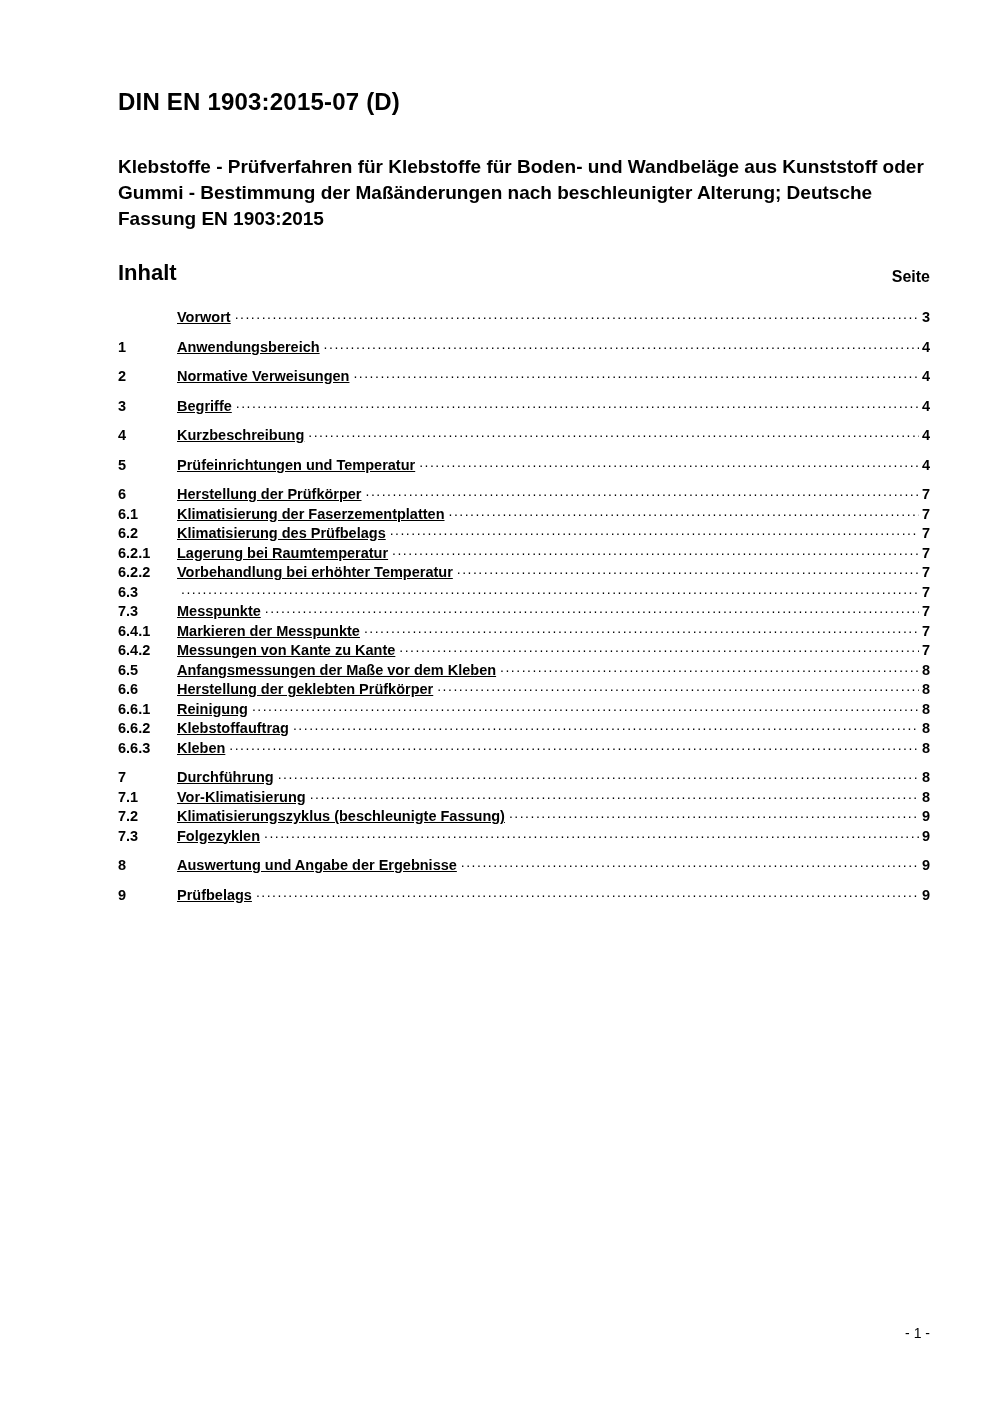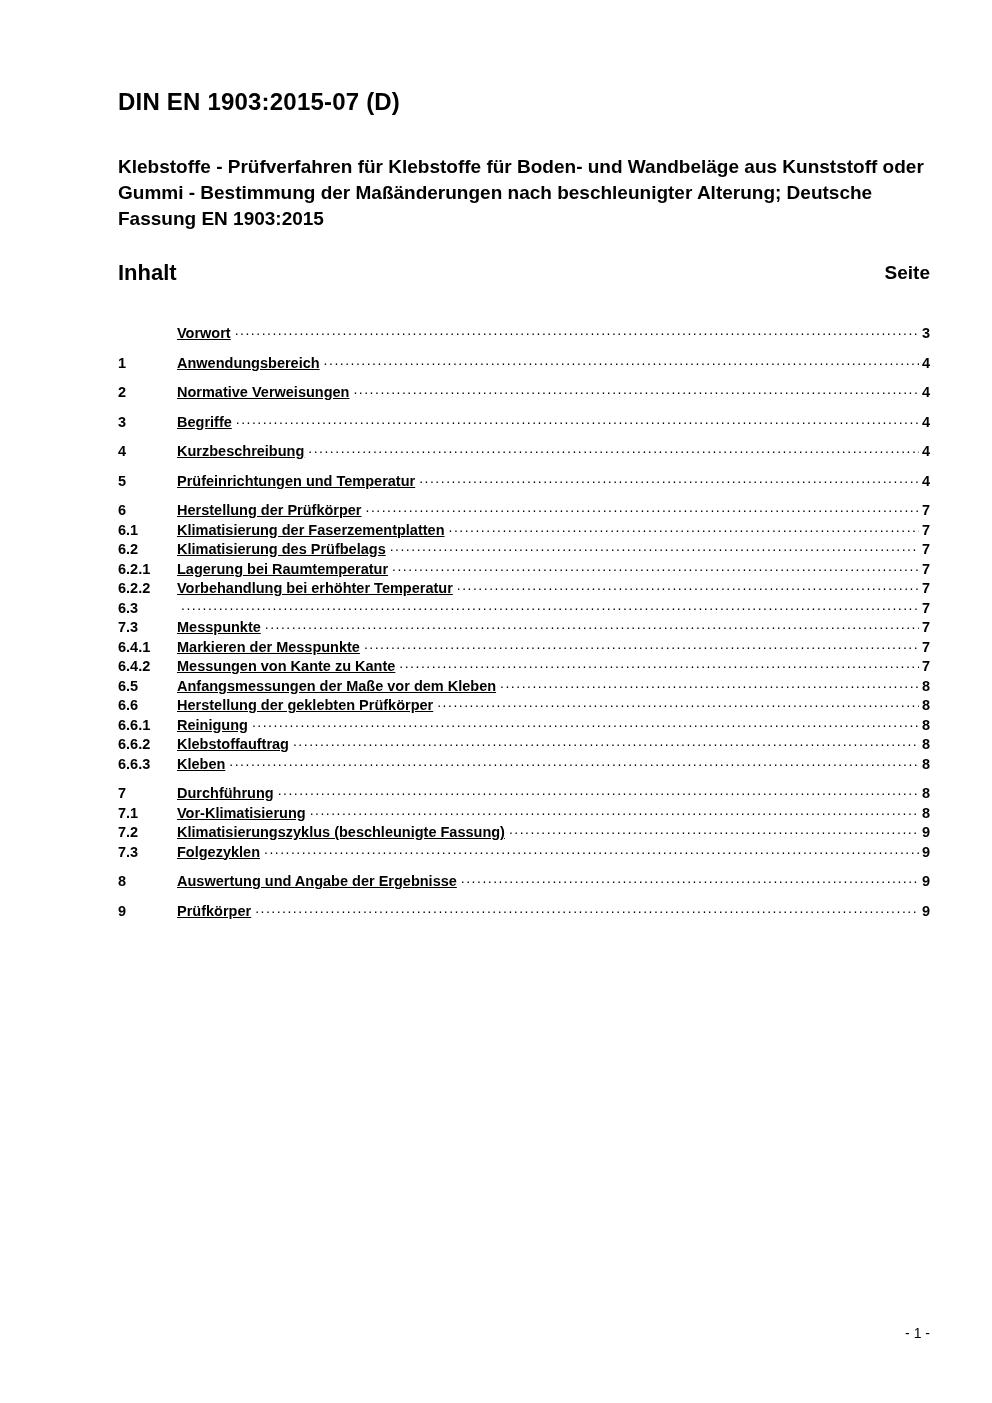--- a/index.html
+++ b/index.html
@@ -25,29 +25,29 @@
   .doc-title {
     font-size: 19px;
     font-weight: bold;
     line-height: 26px;
     margin-bottom: 28px;
     max-width: 812px;
   }
   .toc-header {
     display: flex;
     justify-content: space-between;
-    align-items: center;
-    margin-bottom: 38px;
+    align-items: flex-end;
+    margin-bottom: 22px;
   }
   .toc-heading {
     font-size: 22px;
     font-weight: bold;
   }
   .toc-page-col-label {
-    font-size: 19px;
+    font-size: 16px;
     font-weight: bold;
   }
   .toc-list { width: 100%; }
   .toc-row {
     display: flex;
     align-items: baseline;
     font-size: 14.5px;
     font-weight: bold;
     line-height: 19.5px;
     height: 19.5px;
@@ -250,21 +250,21 @@
     <span class="toc-page">9</span>
   </div>
       <div class="toc-row gap">
     <span class="toc-num">8</span>
     <span class="toc-label">Auswertung und Angabe der Ergebnisse</span>
     <span class="toc-fill"></span>
     <span class="toc-page">9</span>
   </div>
       <div class="toc-row gap">
     <span class="toc-num">9</span>
-    <span class="toc-label">Prüfkörper</span>
+    <span class="toc-label">Prüfbelags</span>
     <span class="toc-fill"></span>
     <span class="toc-page">9</span>
   </div>
     </div>
 
   <div class="footer">- 1 -</div>
 
 </div>
 
 </body></html>

